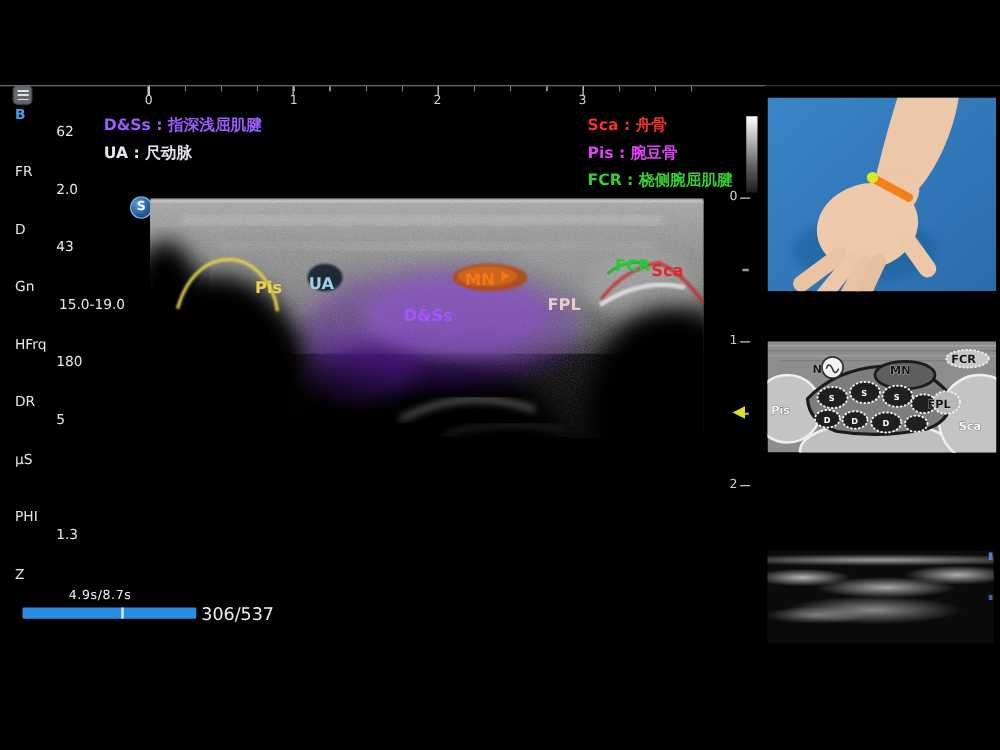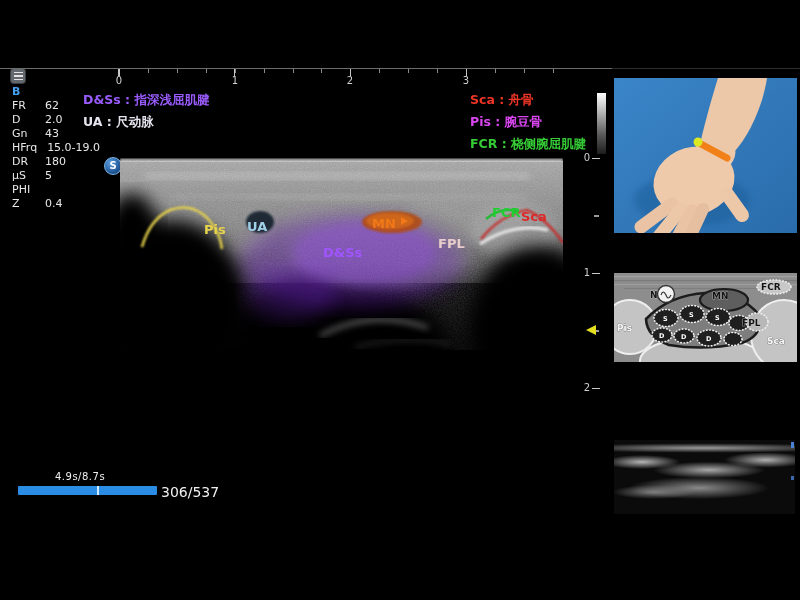--- a/index.html
+++ b/index.html
@@ -9,21 +9,21 @@
   
   .menu-btn{position:absolute;left:11px;top:69px;width:14px;height:14px;background:#62686e;
             border-radius:3px;box-shadow:0 0 0 1px #3a3e42;}
   .menu-btn .lines{width:9px;height:8px;margin:3px auto;
             background:repeating-linear-gradient(to bottom,#e2e2e2 0 1.3px,transparent 1.3px 3.4px);}
 
   
   .params{position:absolute;left:12px;top:85px;font-size:11px;line-height:14px;}
   .params .mode{color:#46a0f0;font-weight:bold;margin-bottom:0px;}
   .prow{display:flex;}
-  .prow .pl{min-width:23px;margin-right:10px;white-space:nowrap;}
+  .prow .pl{min-width:23px;margin-right:10px;white-space:nowrap;margin-top:32px;}
   .prow .pv{white-space:nowrap;text-align:center;}
 
   
   .ruler-line{position:absolute;left:0;top:68px;width:612px;height:1px;background:#6d6d6d;}
   .ruler-line2{position:absolute;left:612px;top:68px;width:188px;height:1px;background:#2e2e2e;}
   .ruler-ticks{position:absolute;left:119px;top:69px;width:447px;height:4px;
             background:repeating-linear-gradient(90deg,#8a8a8a 0 1px,transparent 1px 28.92px);}
   .rmaj{position:absolute;top:69px;width:1.4px;height:7px;background:#c8c8c8;}
   .rnum{position:absolute;top:75px;width:10px;text-align:center;font-size:10px;color:#d2d2d2;}
 
@@ -109,21 +109,21 @@
     <div class="prow">
         <span class="pl">μS</span>
         <span class="pv">5</span>
       </div>
     <div class="prow">
         <span class="pl">PHI</span>
         <span class="pv"></span>
       </div>
     <div class="prow">
         <span class="pl">Z</span>
-        <span class="pv">0.4</span>
+        <span class="pv">1.3</span>
       </div>
   </div>
 
   <div class="ruler-line"></div>
   <div class="ruler-line2"></div>
   <div class="ruler-ticks"></div>
   <div class="rmaj" style="left:118.4px"></div>
   <div class="rmaj" style="left:234.1px"></div>
   <div class="rmaj" style="left:349.8px"></div>
   <div class="rmaj" style="left:465.5px"></div>

